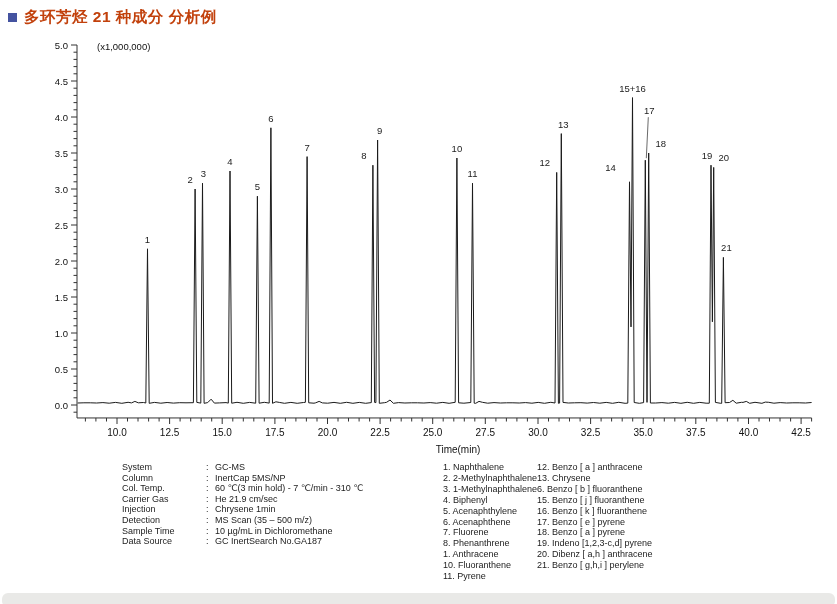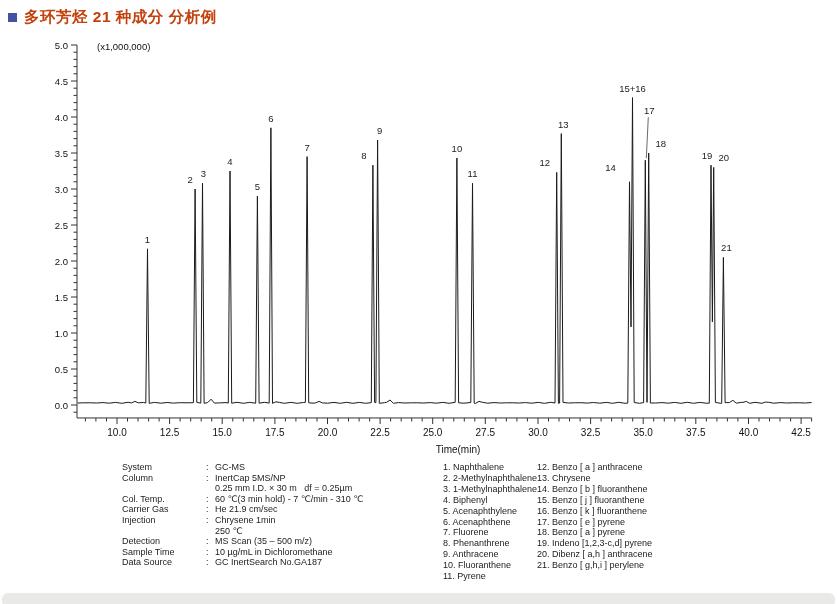--- a/index.html
+++ b/index.html
@@ -209,43 +209,33 @@
         <span class="spec-label">System</span>
         <span class="spec-colon">:</span>
         <span class="spec-value">GC-MS</span>
       </div>
       <div class="spec-row">
         <span class="spec-label">Column</span>
         <span class="spec-colon">:</span>
         <span class="spec-value">InertCap  5MS/NP</span>
       </div>
       <div class="spec-row">
-        <span class="spec-label"></span>
-        <span class="spec-colon"></span>
-        <span class="spec-value">0.25 mm I.D. × 30 m&nbsp;&nbsp;&nbsp;df = 0.25µm</span>
-      </div>
-      <div class="spec-row">
         <span class="spec-label">Col. Temp.</span>
         <span class="spec-colon">:</span>
         <span class="spec-value">60 ℃(3 min hold) -  7 ℃/min - 310 ℃</span>
       </div>
       <div class="spec-row">
         <span class="spec-label">Carrier Gas</span>
         <span class="spec-colon">:</span>
         <span class="spec-value">He 21.9 cm/sec</span>
       </div>
       <div class="spec-row">
         <span class="spec-label">Injection</span>
         <span class="spec-colon">:</span>
         <span class="spec-value">Chrysene  1min</span>
-      </div>
-      <div class="spec-row">
-        <span class="spec-label"></span>
-        <span class="spec-colon"></span>
-        <span class="spec-value">250 ℃</span>
       </div>
       <div class="spec-row">
         <span class="spec-label">Detection</span>
         <span class="spec-colon">:</span>
         <span class="spec-value">MS Scan (35 –  500 m/z)</span>
       </div>
       <div class="spec-row">
         <span class="spec-label">Sample Time</span>
         <span class="spec-colon">:</span>
         <span class="spec-value">10 µg/mL  in Dichloromethane</span>
@@ -258,28 +248,28 @@
     </div>
   <div class="compounds col1">
       <div>1. Naphthalene</div>
       <div>2. 2-Methylnaphthalene</div>
       <div>3. 1-Methylnaphthalene</div>
       <div>4. Biphenyl</div>
       <div>5. Acenaphthylene</div>
       <div>6. Acenaphthene</div>
       <div>7. Fluorene</div>
       <div>8. Phenanthrene</div>
-      <div>9. Anthracene</div>
+      <div>1. Anthracene</div>
       <div>10. Fluoranthene</div>
       <div>11. Pyrene</div>
     </div>
   <div class="compounds col2">
       <div>12. Benzo [ a ] anthracene</div>
       <div>13. Chrysene</div>
-      <div>14. Benzo [ b ] fluoranthene</div>
+      <div>6. Benzo [ b ] fluoranthene</div>
       <div>15. Benzo [ j ] fluoranthene</div>
       <div>16. Benzo [ k ] fluoranthene</div>
       <div>17. Benzo [ e ] pyrene</div>
       <div>18. Benzo [ a ] pyrene</div>
       <div>19. Indeno [1,2,3-c,d] pyrene</div>
       <div>20. Dibenz [ a,h ] anthracene</div>
       <div>21. Benzo [ g,h,i ] perylene</div>
     </div>
 
   <div class="footer-strip"></div>

